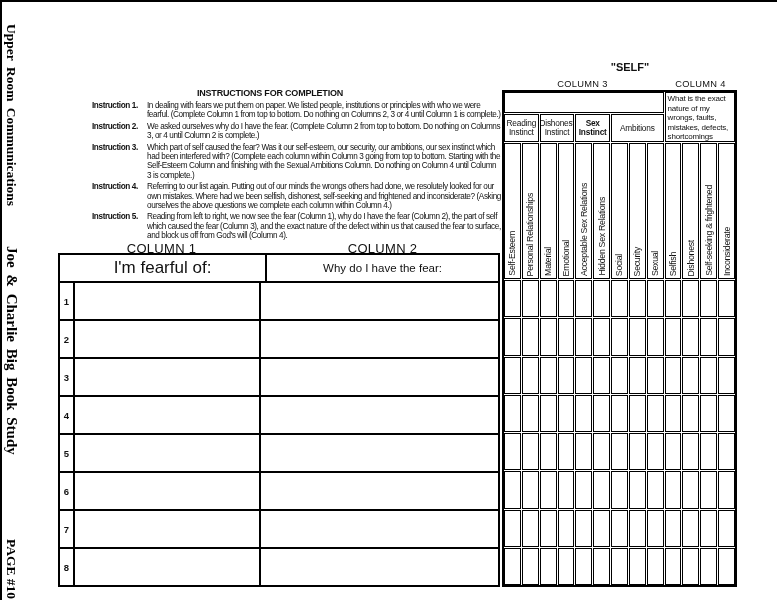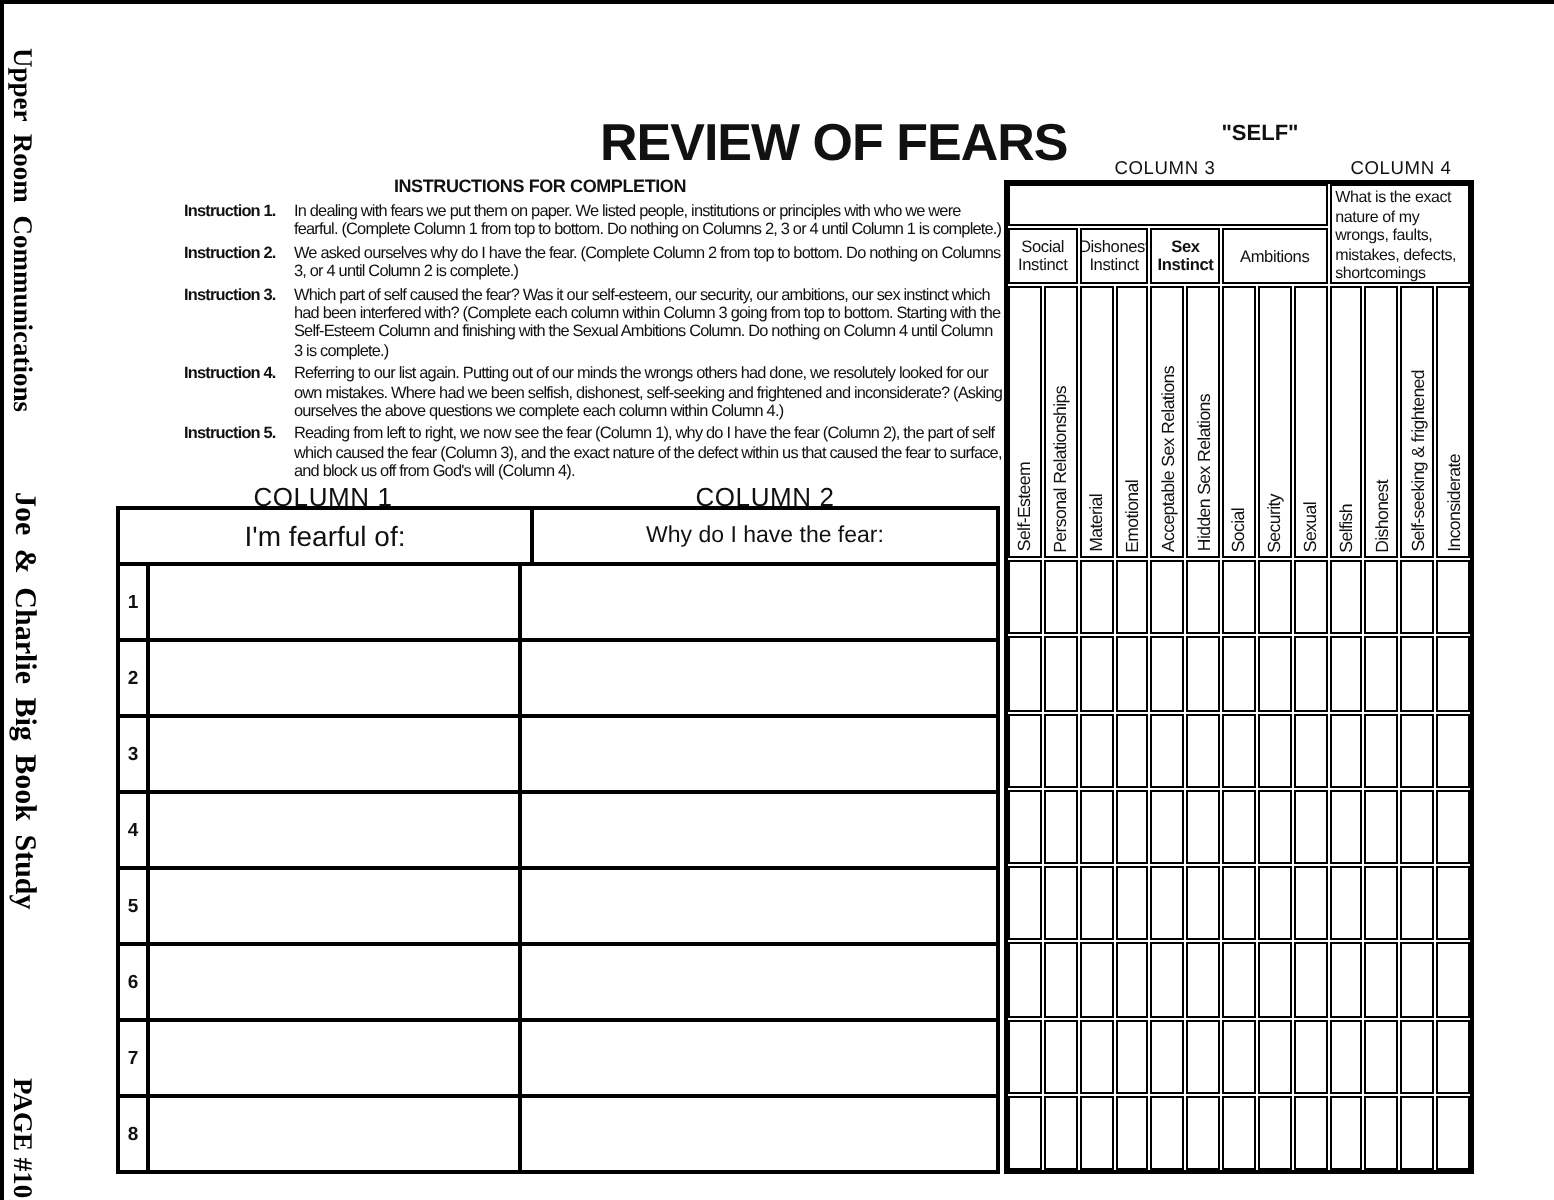--- a/index.html
+++ b/index.html
@@ -45,21 +45,21 @@
   
   .tbl-caption { position:absolute; top:241px; text-align:center; font-size:13px; letter-spacing:0.3px; }
   .col1-label  { left:58px;  width:207px; }
   .col2-label  { left:265px; width:235px; }
 
   
   .main-table { position:absolute; left:58px; top:253px; width:442px; height:334px;
                 border:2px solid #000; display:flex; flex-direction:column; background:#fff; }
   .mt-header  { flex:0 0 26px; display:flex; }
   .mt-h1 { flex:0 0 207px; border-right:2px solid #000; display:flex; align-items:center;
-           justify-content:center; font-size:14px; }
+           justify-content:center; font-size:17px; }
   .mt-h2 { flex:1; display:flex; align-items:center; justify-content:center; font-size:11.5px; }
   #mt-body { flex:1; display:flex; flex-direction:column; }
   .mt-row { flex:1; display:flex; border-top:2px solid #000; }
   .mt-num { flex:0 0 15px; border-right:2px solid #000; display:flex; align-items:center;
             justify-content:center; font-size:9.5px; font-weight:bold; }
   .mt-c1  { flex:0 0 186px; border-right:2px solid #000; }
   .mt-c2  { flex:1; }
 
   
   .analysis-grid { position:absolute; left:502px; top:90px; width:235px; height:497px;
@@ -85,21 +85,20 @@
 <body>
 
 <div class="page">
   <div class="top-rule"></div>
   <div class="left-rule"></div>
 
   <div class="sidebar-text sb1">Upper Room Communications</div>
   <div class="sidebar-text sb2">Joe &amp; Charlie Big Book Study</div>
   <div class="sidebar-text sb3">PAGE #10</div>
 
-  <div class="title">REVIEW OF FEARS</div>
 
   <div class="self-label">"SELF"</div>
   <div class="col-head col3-label">COLUMN 3</div>
   <div class="col-head col4-label">COLUMN 4</div>
 
   <div class="instructions">
     <div class="instr-heading">INSTRUCTIONS FOR COMPLETION</div>
     <div id="instr-list">
         <div class="instr-item">
           <div class="instr-label">Instruction 1.</div>
@@ -175,21 +174,21 @@
         </div>
       </div>
   </div>
 
   <div class="analysis-grid" id="analysis-grid">
     <div class="g-affects">
       <div>AFFECTS MY</div>
       <div>(Which part of self caused the fear)</div>
     </div>
     <div class="g-col4desc">What is the exact nature of my wrongs, faults, mistakes, defects, shortcomings</div>
-    <div class="g-instinct gi-0">Social Instinct</div>
+    <div class="g-instinct gi-0">Reading Instinct</div>
     <div class="g-instinct gi-1">Dishonest Instinct</div>
     <div class="g-instinct gi-2">Sex Instinct</div>
     <div class="g-instinct gi-3">Ambitions</div>
   <div class="g-vcell" style="grid-column: 1;">
         <div class="g-vlabel">Self-Esteem</div>
       </div>
       <div class="g-cell" style="grid-area: 4 / 1;"></div>
       <div class="g-cell" style="grid-area: 5 / 1;"></div>
       <div class="g-cell" style="grid-area: 6 / 1;"></div>
       <div class="g-cell" style="grid-area: 7 / 1;"></div>

